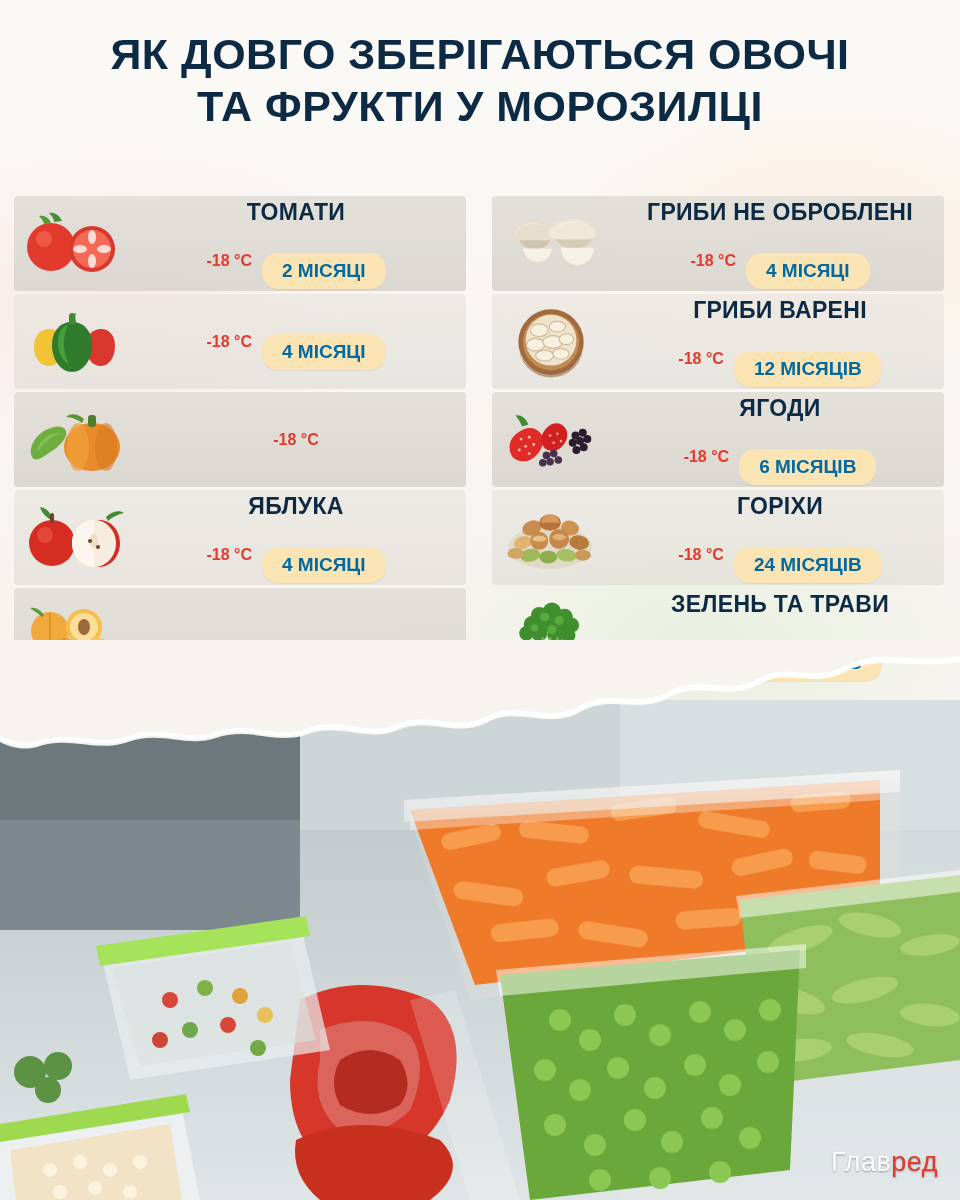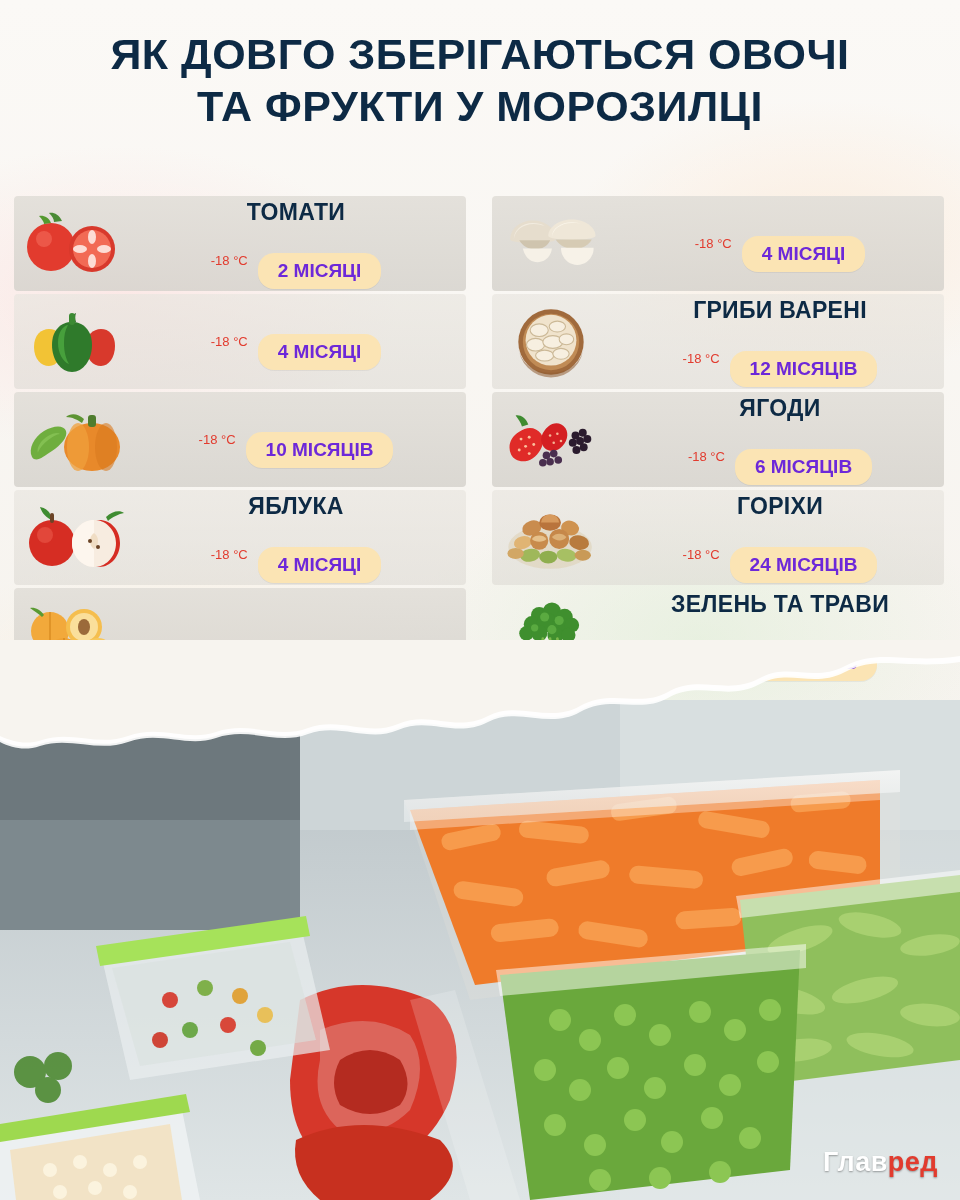--- a/index.html
+++ b/index.html
@@ -76,27 +76,27 @@
     font-size: 23px;
     font-weight: bold;
     letter-spacing: .3px;
     text-transform: uppercase;
     margin-bottom: 7px;
     white-space: nowrap;
   }
   .meta { display: flex; align-items: center; gap: 10px; }
   .temp {
     color: #e23b2e;
-    font-size: 13px;
-    font-weight: normal;
+    font-size: 16px;
+    font-weight: bold;
     white-space: nowrap;
   }
   .pill {
     background: #fbe4b4;
-    color: #6d28d9;
+    color: #0369a1;
     font-size: 19px;
     font-weight: bold;
     border-radius: 16px;
     padding: 7px 20px;
     white-space: nowrap;
     text-transform: uppercase;
     box-shadow: 0 1px 0 rgba(0,0,0,.05);
     margin-top: 20px;
   }
 
@@ -112,21 +112,21 @@
   
   .photo {
     position: absolute; left: 0; top: 700px; width: 960px; height: 500px;
     overflow: hidden;
     background: #cfd4d6;
   }
 
   
   .logo {
     position: absolute; right: 22px; bottom: 22px;
-    font-size: 27px; font-weight: bold;
+    font-size: 27px; font-weight: normal;
     letter-spacing: .5px;
     z-index: 6;
     text-shadow: 0 1px 2px rgba(0,0,0,.35);
   }
   .logo .a { color: #ffffff; }
   .logo .b { color: #e23b2e; }
 </style>
 </head>
 <body>
 
@@ -203,21 +203,20 @@
             <ellipse cx="78" cy="52" rx="28" ry="24" fill="#e8892a"></ellipse>
             <ellipse cx="64" cy="52" rx="11" ry="24" fill="#f0a03c" opacity=".75"></ellipse>
             <ellipse cx="92" cy="52" rx="11" ry="24" fill="#d87a20" opacity=".6"></ellipse>
             <rect x="74" y="20" width="8" height="12" rx="3" fill="#4f7d2e"></rect>
             <path d="M70 24c-6-6-14-6-18-2 6 0 12 3 16 6z" fill="#5d9433"></path>
           </svg>
         </div>
         <div class="info">
           <div class="meta">
             <span class="temp">-18 °C</span>
-            <span class="pill">10 МІСЯЦІВ</span>
           </div>
         </div>
       </div>
     </div>
 
     <div class="row alt">
       <div class="plate"></div>
       <div class="row-inner">
         <div class="thumb">
           <svg viewBox="0 0 118 90">
@@ -305,20 +304,21 @@
             <path d="M24 40c0-10 9-18 21-18 5 0 9 1 13 3-4-1-8-2-12-2-12 0-21 7-22 17z" fill="#f2ece0"></path>
             <path d="M30 41c4 7 12 11 20 10 7-1 12-5 14-10z" fill="#cfc4ae"></path>
             <path d="M34 50c2 9 8 15 16 15s15-6 16-15z" fill="#f6f1e7"></path>
             <path d="M62 36c0-10 12-18 26-18s26 8 26 18c0 6-52 6-52 0z" fill="#efe7d8"></path>
             <path d="M66 37c0-9 10-16 22-16 4 0 8 1 11 2-4-1-7-1-11-1-12 0-21 7-22 15z" fill="#faf5ea"></path>
             <path d="M70 40c7 10 19 13 29 9 5-2 9-5 11-9z" fill="#d6cbb4"></path>
             <path d="M76 49c0 11 8 19 18 19s18-8 18-19z" fill="#f7f2e8"></path>
           </svg>
         </div>
         <div class="info">
+          <div class="label">ГРИБИ НЕ ОБРОБЛЕНІ</div>
           <div class="meta">
             <span class="temp">-18 °C</span>
             <span class="pill">4 МІСЯЦІ</span>
           </div>
         </div>
       </div>
     </div>
 
     <div class="row alt">
       <div class="plate"></div>

